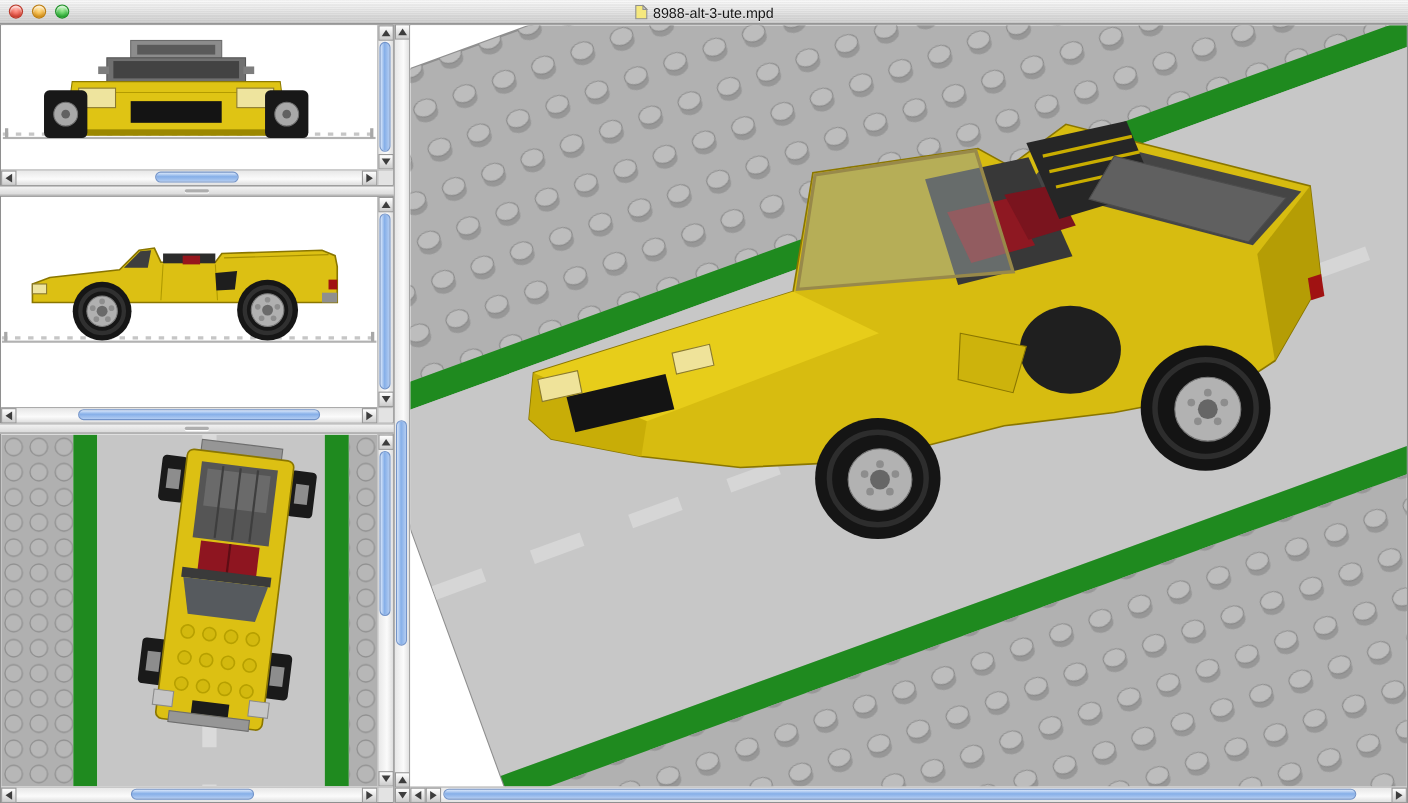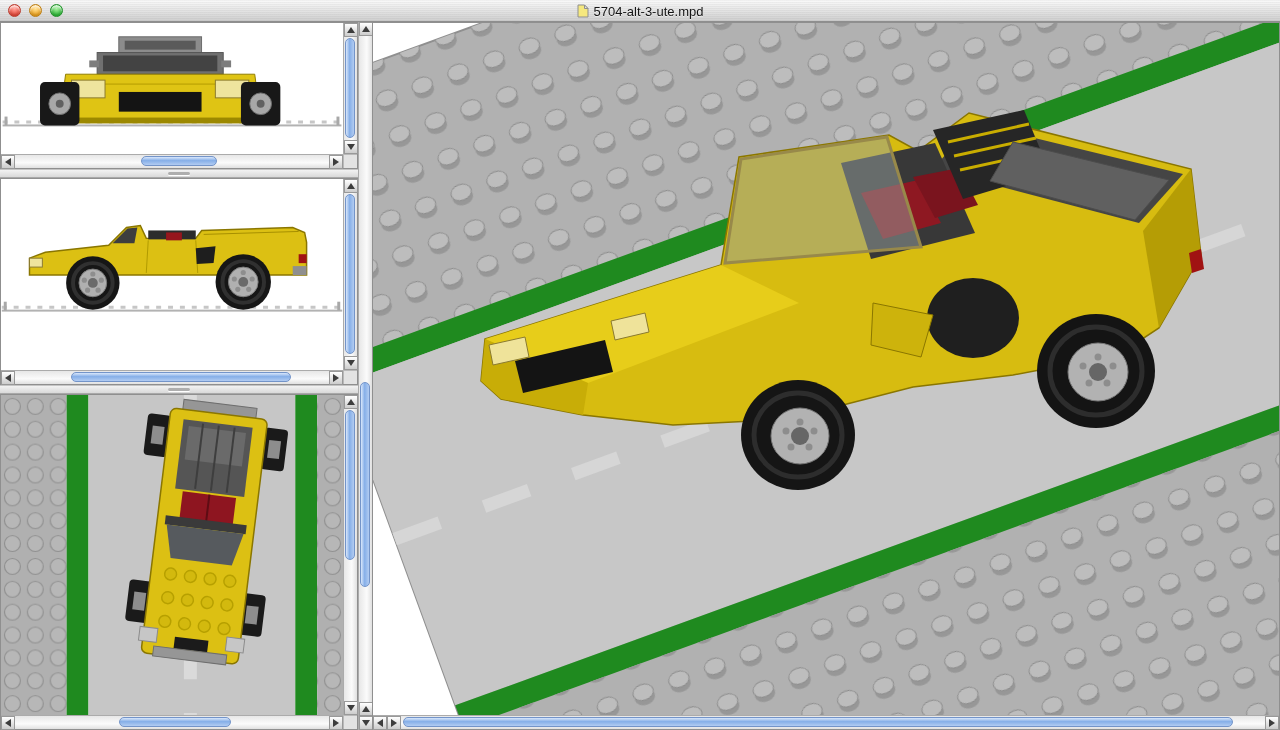--- a/index.html
+++ b/index.html
@@ -70,21 +70,21 @@
       <span class="tl min"></span>
       <span class="tl zoom"></span>
     </div>
     <div class="title-group">
       <span>
         <svg width="12" height="14" viewBox="0 0 12 14">
           <path d="M1,1 h6.5 l3.5,3.5 V13 H1 Z" fill="#f5e87e" stroke="#8f8f8f" stroke-width="1"></path>
           <path d="M7.5,1 L11,4.5 H7.5 Z" fill="#e6e6e6" stroke="#8f8f8f" stroke-width="1"></path>
         </svg>
       </span>
-      <span class="win-title">5704-alt-3-ute.mpd</span>
+      <span class="win-title">8988-alt-3-ute.mpd</span>
     </div>
   </div>
 
   <div class="left-col">
 
     <div class="pane" style="top:0;height:147px">
       <div class="viewport" style="width:342px;height:131px">
         <svg width="100%" height="100%" viewBox="0 0 344 133">
           <rect width="344" height="133" fill="#ffffff"></rect>
           <g>

